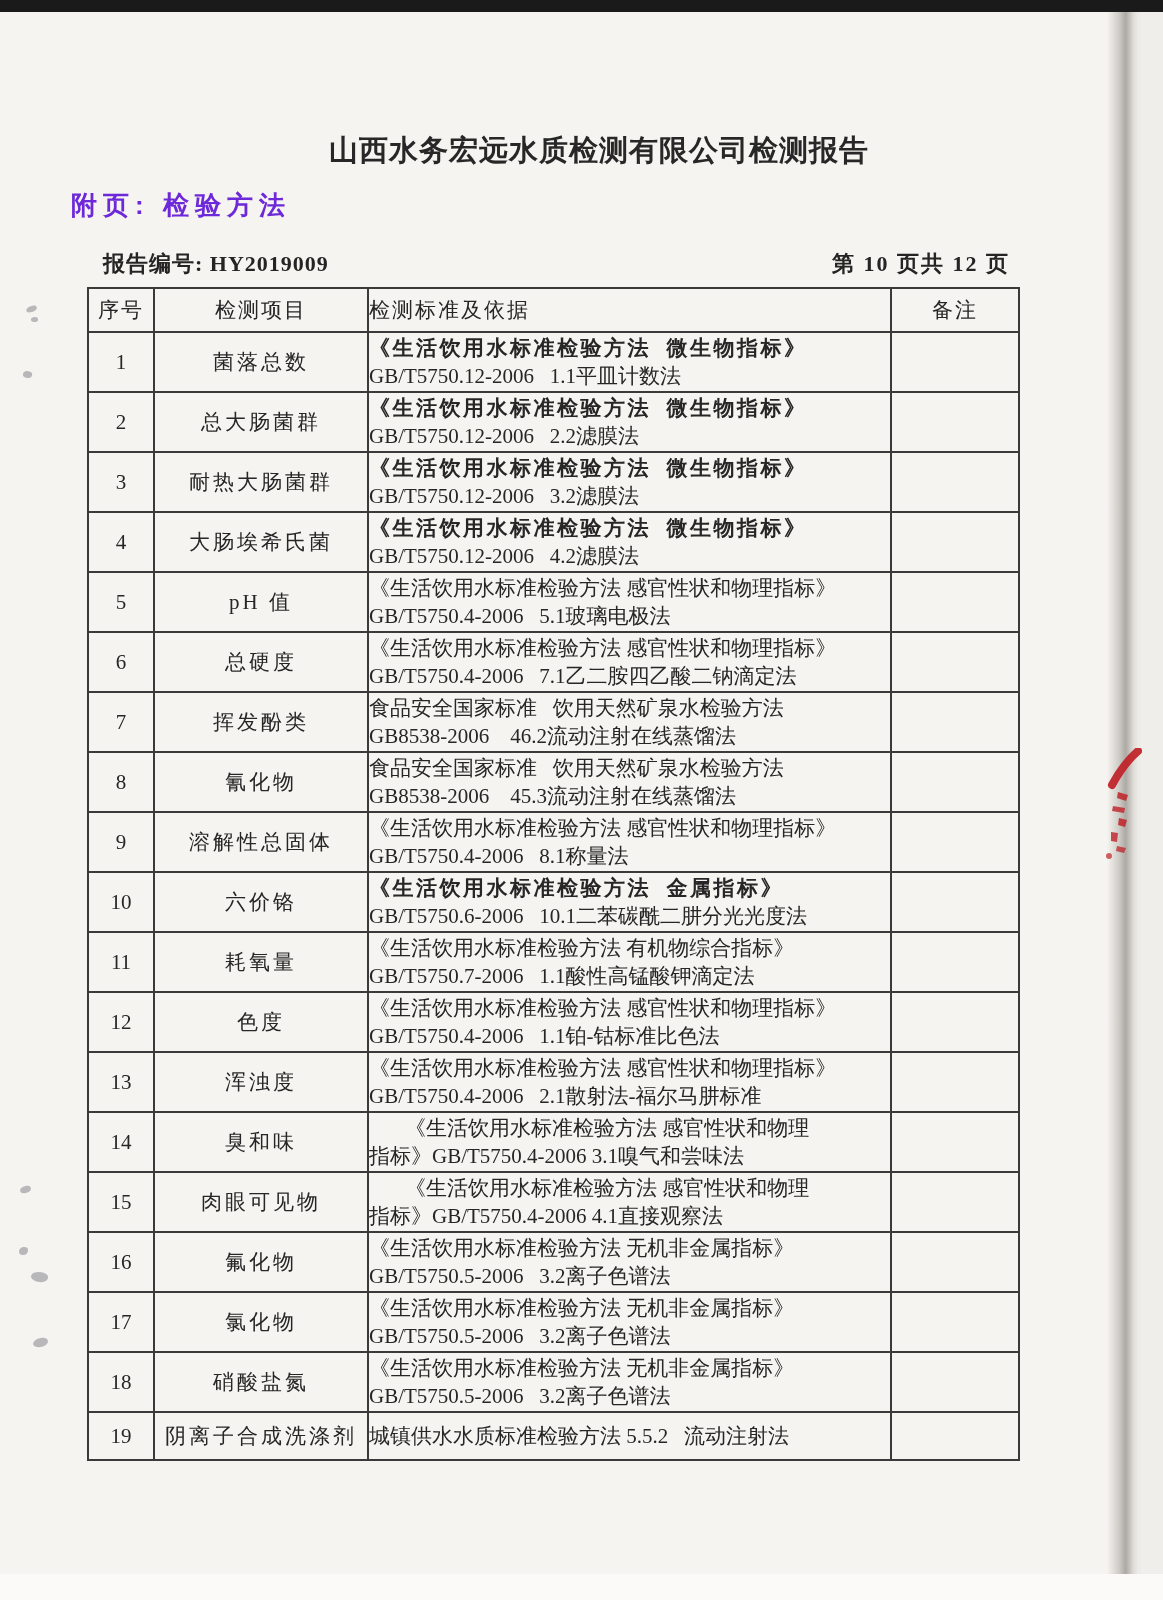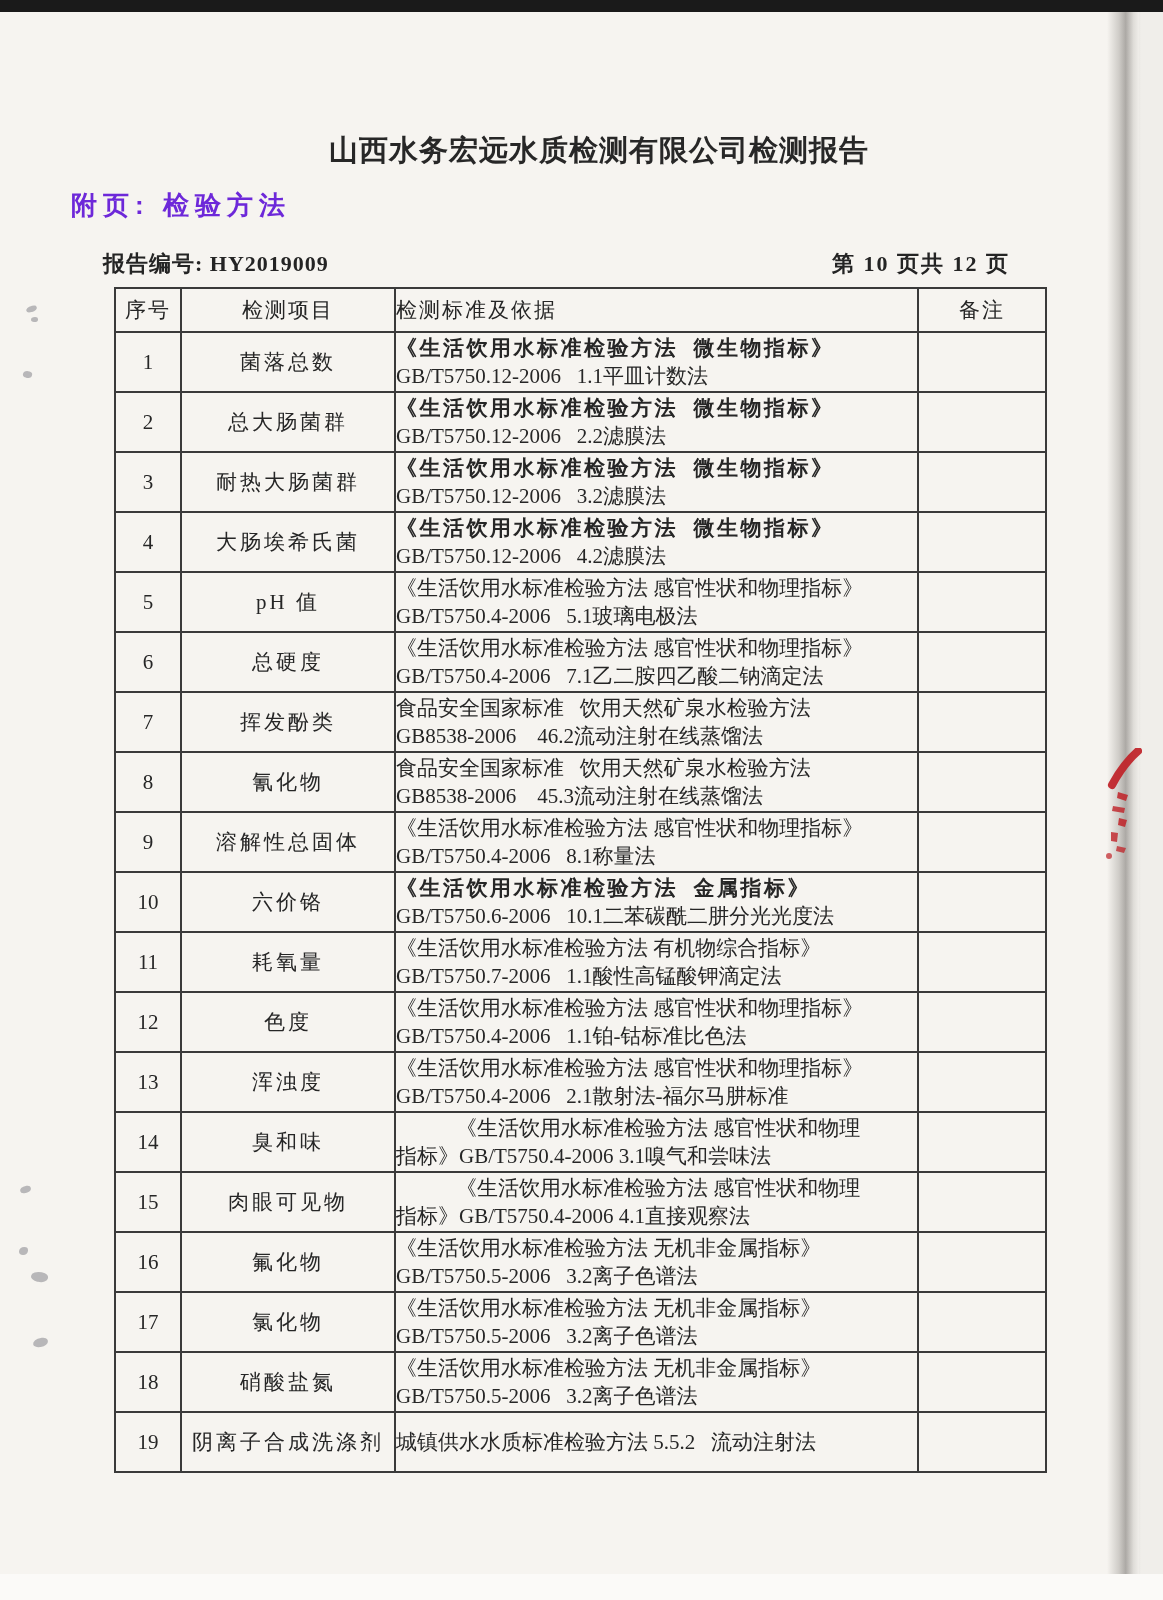--- a/index.html
+++ b/index.html
@@ -47,36 +47,36 @@
     position:absolute;left:103px;top:249px;width:907px;
     display:flex;justify-content:space-between;
     font-weight:bold;font-size:22px;
   }
   .meta-row .report-no{letter-spacing:1px;}
   .meta-row .page-ind{letter-spacing:2px;}
 
   
   table.methods{
     position:absolute;left:87px;top:287px;width:931px;
-    border-collapse:collapse;table-layout:fixed;margin-left:27px;
+    border-collapse:collapse;table-layout:fixed;
   }
   table.methods th,table.methods td{
     border:2px solid #3a3a3a;padding:0;vertical-align:middle;
     font-size:21px;font-weight:normal;color:#262626;
   }
   tr.hrow{height:44px;}
   th.h-no,th.h-item,th.h-note{text-align:center;letter-spacing:2px;font-size:22px;}
   th.h-std{text-align:left;padding-left:10px;letter-spacing:2px;font-size:22px;}
   td.col-no{text-align:center;font-size:20px;}
   td.col-item{text-align:center;letter-spacing:3px;}
   td.col-std{text-align:left;padding:1px 4px 1px 6px;}
   td.col-note{text-align:center;}
   .std-line{white-space:pre;line-height:28px;}
   .col-std.sp .l1{letter-spacing:2.5px;font-weight:bold;}
-  .col-std.indent .l1{padding-left:60px;}
+  .col-std.indent .l1{padding-left:36px;}
   .col-std.single .l1{line-height:44px;}
 </style>
 </head>
 <body>
 
 <div class="sheet">
 
   <div class="top-strip"></div>
   <div class="right-paper"></div>
   <div class="right-shadow"></div>
@@ -279,21 +279,21 @@
         </tr>
         <tr style="height: 60px;">
           <td class="col-no">18</td>
           <td class="col-item">硝酸盐氮</td>
           <td class="col-std">
             <div class="std-line l1">《生活饮用水标准检验方法 无机非金属指标》</div>
             <div class="std-line l2">GB/T5750.5-2006   3.2离子色谱法</div>
           </td>
           <td class="col-note"></td>
         </tr>
-        <tr style="height: 60px;">
+        <tr style="height: 48px;">
           <td class="col-no">19</td>
           <td class="col-item">阴离子合成洗涤剂</td>
           <td class="col-std single">
             <div class="std-line l1">城镇供水水质标准检验方法 5.5.2   流动注射法</div>
           </td>
           <td class="col-note"></td>
         </tr>
       </tbody>
   </table>
 

